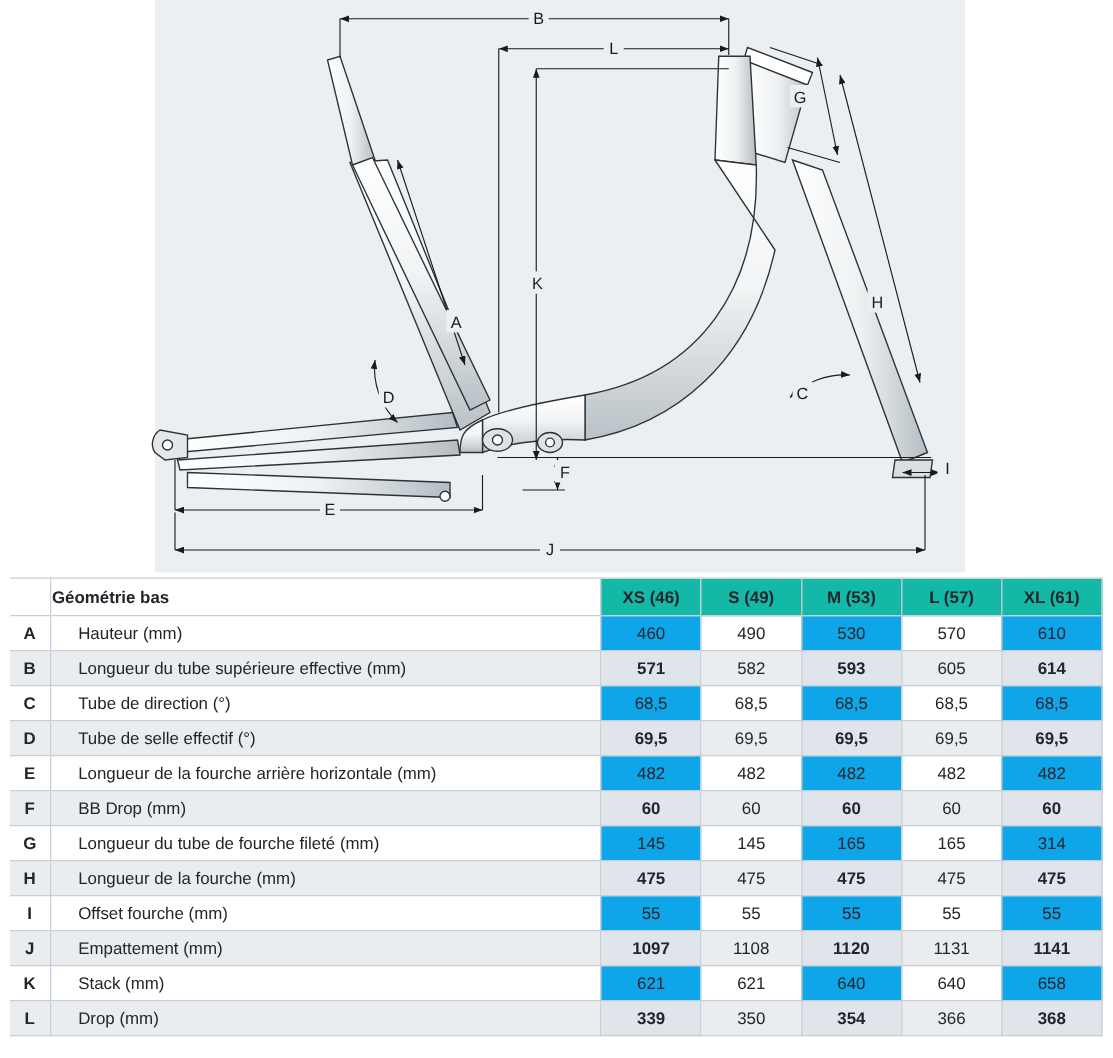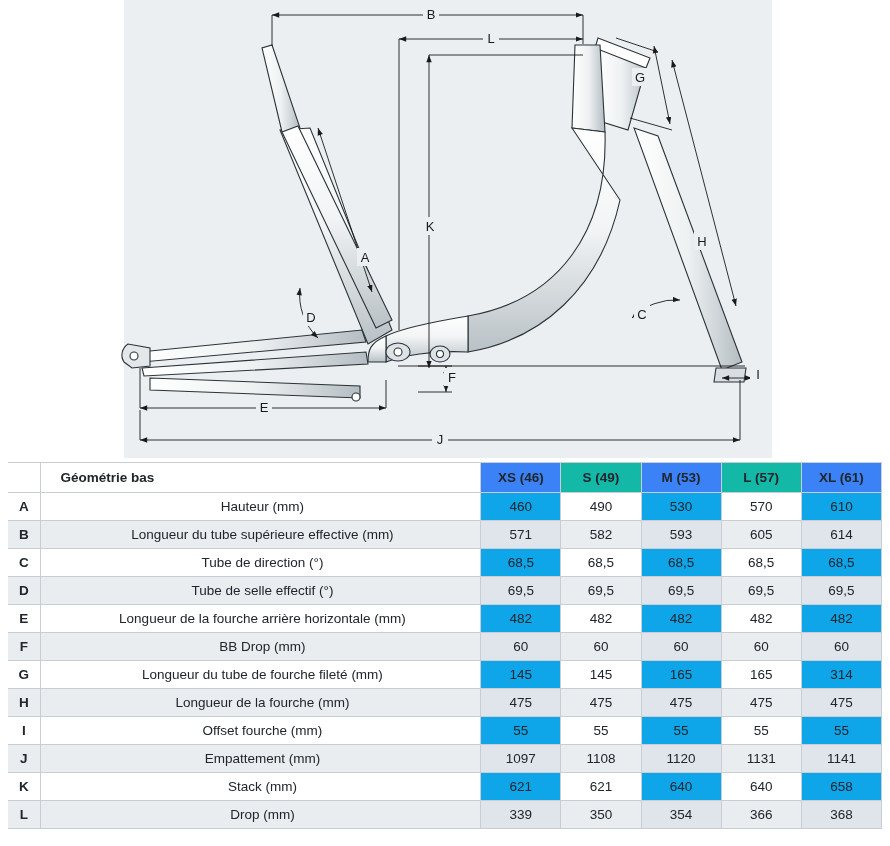--- a/index.html
+++ b/index.html
@@ -61,33 +61,33 @@
   }
   .c-letter {
     width: 32px;
     text-align: center;
     font-weight: bold;
     background: #ffffff;
     border-left: none;
   }
   .c-desc {
     width: 440px;
-    text-align: center;
-    padding-left: 4px;
+    text-align: left;
+    padding-left: 22px;
     background: #ffffff;
   }
   .c-val {
     width: 80px;
     text-align: center;
   }
   tr.shade td.c-val, tr.shade td.c-desc, tr.shade td.c-letter { background: #e9edf0; }
-  tr.shade td.c-val.alt { background: #dfe5ea; }
+  tr.shade td.c-val.alt { background: #dfe5ea; font-weight: bold; }
   td.c-val.alt { background: #0ea5e9; }
-  thead th.c-val.alt { background: #3b82f6; }
-  thead th.c-desc { text-align: left; padding-left: 20px; }
+  thead th.c-val.alt { background: #14b8a6; }
+  thead th.c-desc { text-align: left; padding-left: 1px; }
   thead th.c-letter { border-left: none; }
   tbody tr td.c-letter { border-left: none; }
 </style>
 </head>
 <body>
 
 <div id="page">
 
   <div id="diagram">
     <div id="diagram-bg"></div>

